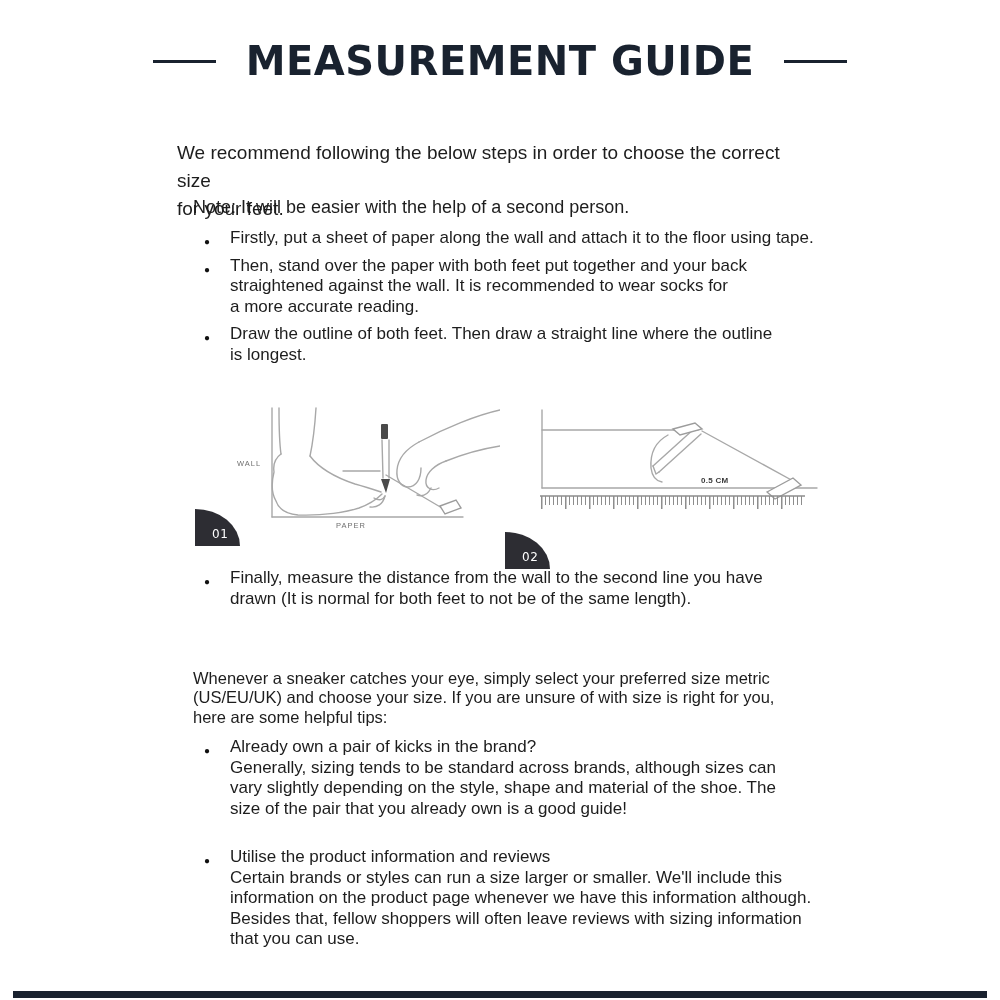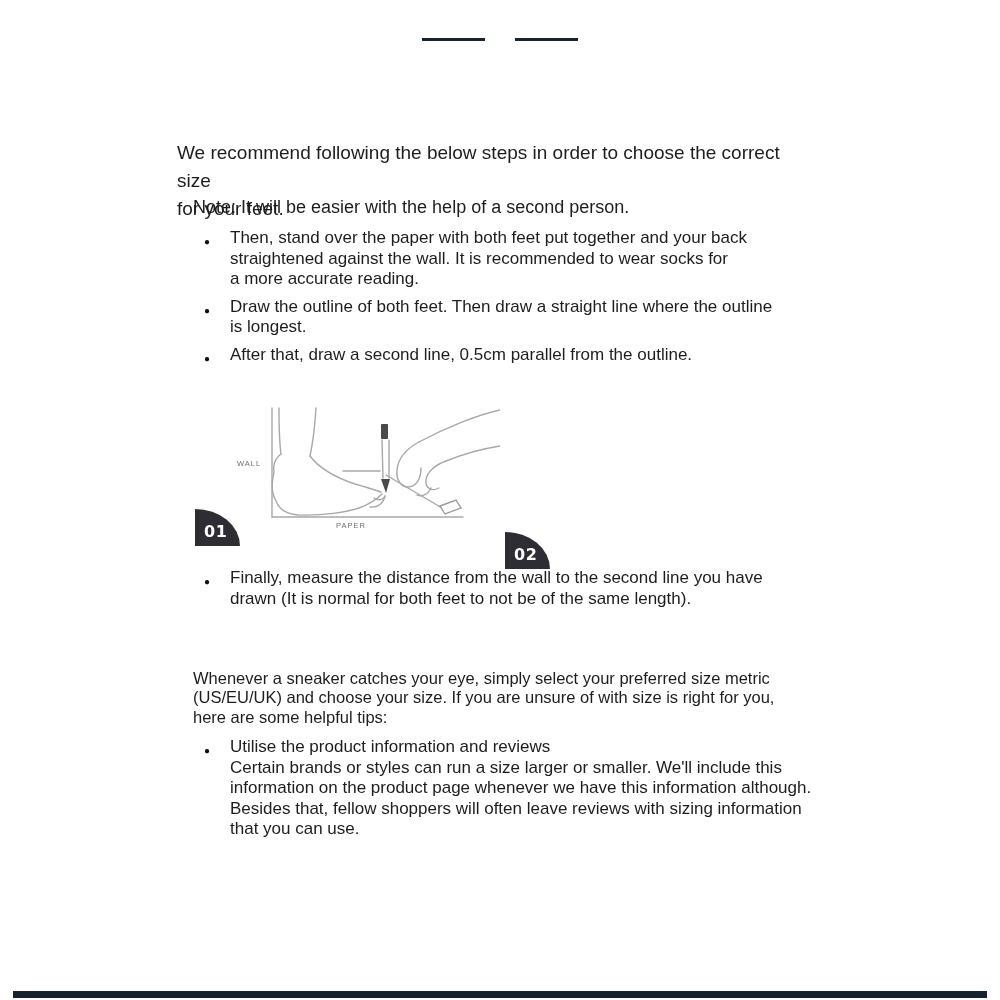--- a/index.html
+++ b/index.html
@@ -54,23 +54,23 @@
   
   .figure { position:absolute; }
   .fig-one { left:195px; top:402px; }
   .fig-two { left:505px; top:402px; }
   .badge {
     position:absolute; width:45px; height:37px;
     background:#2d2d33;
     border-radius:0 100% 0 0;
     color:#ffffff;
     font-family:"DejaVu Sans", sans-serif;
-    font-weight:bold; font-size:16px; letter-spacing:0.5px;
+    font-weight:normal; font-size:12px; letter-spacing:0.5px;
     display:flex; align-items:flex-end;
-    padding:0 0 5px 9px; box-sizing:border-box;
+    padding:0 0 5px 17px; box-sizing:border-box;
   }
   .badge-one { left:195px; top:509px; }
   .badge-two { left:505px; top:532px; }
   svg text.fig-label {
     font-family:"Liberation Sans", sans-serif;
     font-size:7.5px; letter-spacing:1px; fill:#6f6f6f;
   }
   svg text.fig-measure {
     font-family:"Liberation Sans", sans-serif;
     font-size:8px; font-weight:bold; fill:#3a3a3a; letter-spacing:0.3px;
@@ -88,34 +88,35 @@
     background:#19222f;
   }
 </style>
 </head>
 <body>
 
 <div class="page">
 
   <div class="header">
     <div class="dash"></div>
+    <h1 class="title">MEASUREMENT GUIDE</h1>
     <div class="dash"></div>
   </div>
 
   <p class="intro">We recommend following the below steps in order to choose the correct size
 for your feet.</p>
   <p class="note">Note: It will be easier with the help of a second person.</p>
 
   <ul class="steps steps-top">
+    <li>Firstly, put a sheet of paper along the wall and attach it to the floor using tape.</li>
     <li>Then, stand over the paper with both feet put together and your back
 straightened against the wall. It is recommended to wear socks for
 a more accurate reading.</li>
     <li>Draw the outline of both feet. Then draw a straight line where the outline
 is longest.</li>
-    <li>After that, draw a second line, 0.5cm parallel from the outline.</li>
   </ul>
 
   <div class="figure fig-one">
     <svg width="305" height="145" viewBox="0 0 305 145">
       <g stroke="#a8a8a8" stroke-width="1.4" fill="none" stroke-linecap="round">
 
         <line x1="77" y1="6" x2="77" y2="115"></line>
         <line x1="77" y1="115" x2="268" y2="115"></line>
 
         <path d="M84,6 C84,22 84,38 86,52"></path>
@@ -145,32 +146,67 @@
       <g fill="#4a4a4a" stroke="none">
         <rect x="186" y="22" width="7" height="15" rx="1"></rect>
         <path d="M186,77 L195,77 L191,91 Z"></path>
       </g>
       <text class="fig-label" x="42" y="64">WALL</text>
       <text class="fig-label" x="141" y="126">PAPER</text>
     </svg>
   </div>
   <div class="badge badge-one">01</div>
 
+  <div class="figure fig-two">
+    <svg width="345" height="145" viewBox="0 0 345 145">
+      <g stroke="#a8a8a8" stroke-width="1.4" fill="none" stroke-linecap="round">
+
+        <line x1="37" y1="8" x2="37" y2="86"></line>
+
+        <line x1="37" y1="28" x2="193" y2="28"></line>
+
+        <line x1="37" y1="86" x2="312" y2="86"></line>
+
+        <path d="M163,33 C150,40 145,52 146,66 C147,74 151,79 157,80"></path>
+
+        <path d="M190,26 L148,64"></path>
+        <path d="M196,32 L154,70"></path>
+        <path d="M148,64 L151,72 L154,70"></path>
+
+        <path d="M168,27 L190,21 L197,27 L175,33 Z" fill="#ffffff" stroke="#9c9c9c"></path>
+
+        <path d="M197,29 L290,80"></path>
+
+        <path d="M262,90 L288,76 L296,83 L270,97 Z" fill="#ffffff" stroke="#9c9c9c"></path>
+      </g>
+
+      <g stroke="#8d8d8d" fill="none">
+        <line x1="35" y1="94" x2="300" y2="94" stroke-width="1.4"></line>
+        <line x1="36" y1="98.5" x2="300" y2="98.5" stroke-width="9" stroke-dasharray="1 3"></line>
+        <line x1="36" y1="100.5" x2="300" y2="100.5" stroke-width="13" stroke-dasharray="1.5 22.5"></line>
+      </g>
+      <text class="fig-measure" x="196" y="81">0.5 CM</text>
+    </svg>
+  </div>
   <div class="badge badge-two">02</div>
 
   <ul class="steps steps-bottom">
     <li>Finally, measure the distance from the wall to the second line you have
 drawn (It is normal for both feet to not be of the same length).</li>
   </ul>
 
   <p class="sizing-paragraph">Whenever a sneaker catches your eye, simply select your preferred size metric
 (US/EU/UK) and choose your size. If you are unsure of with size is right for you,
 here are some helpful tips:</p>
 
   <ul class="steps tips">
+    <li>Already own a pair of kicks in the brand?
+Generally, sizing tends to be standard across brands, although sizes can
+vary slightly depending on the style, shape and material of the shoe. The
+size of the pair that you already own is a good guide!</li>
     <li>Utilise the product information and reviews
 Certain brands or styles can run a size larger or smaller. We'll include this
 information on the product page whenever we have this information although.
 Besides that, fellow shoppers will often leave reviews with sizing information
 that you can use.</li>
   </ul>
 
   <div class="footer-bar"></div>
 
 </div>

